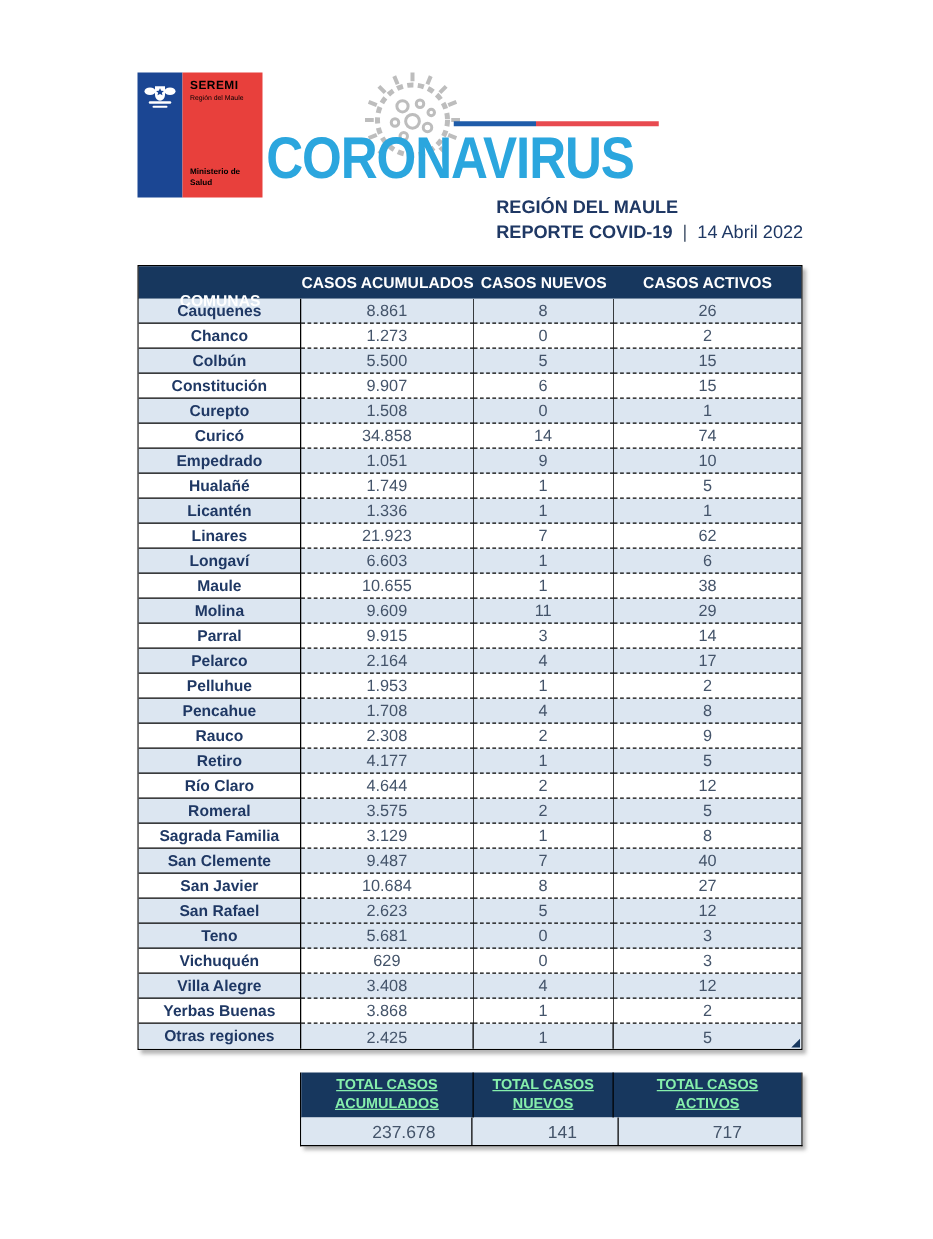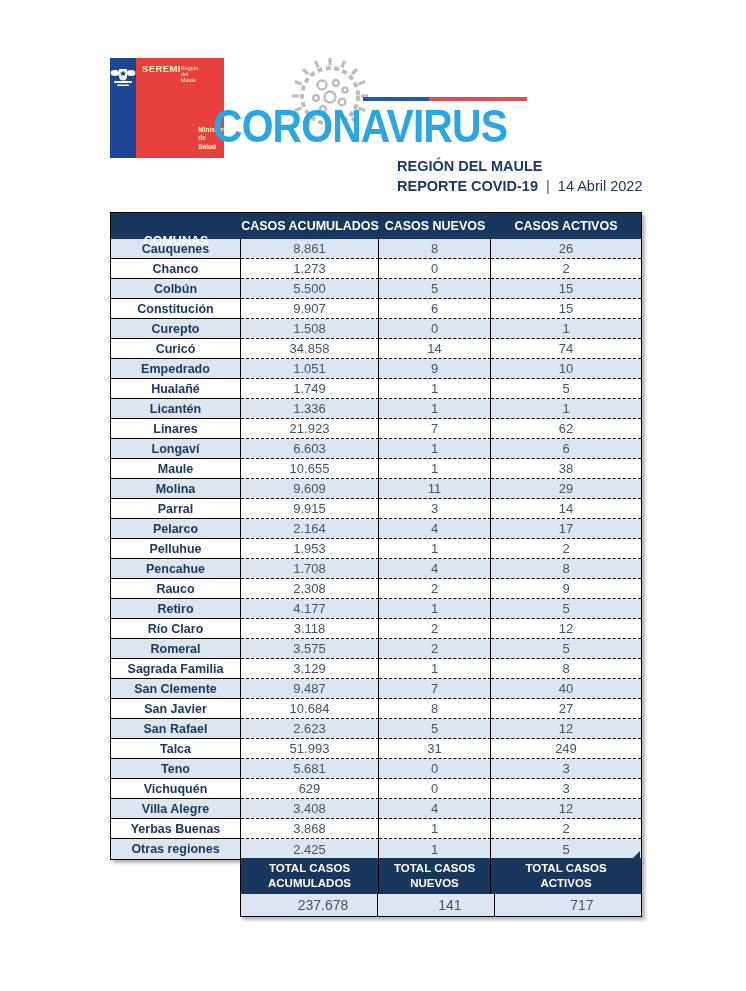--- a/index.html
+++ b/index.html
@@ -4,22 +4,22 @@
 <style>
   html,body{margin:0;padding:0;background:#fff;}
   body{width:746px;height:991px;position:relative;font-family:"Liberation Sans",sans-serif;
        color:var(--text-navy,#1F3864);overflow:hidden;}
   .page{position:absolute;inset:0;background:#fff;}
 
   
   .logo{position:absolute;left:110px;top:58px;width:102px;height:100px;display:flex;}
   .logo-blue{width:36px;background:var(--logo-blue,#1B4693);display:flex;justify-content:center;}
   .logo-blue svg{margin-top:7px;}
-  .logo-red{width:88px;background:var(--logo-red,#E8403C);display:flex;flex-direction:row;
-            padding:5px 0 6px 6px;box-sizing:border-box;color:#fef9c3;}
+  .logo-red{width:64px;background:var(--logo-red,#E8403C);display:flex;flex-direction:column;
+            padding:5px 0 6px 6px;box-sizing:border-box;color:#000000;}
   .seremi{font-weight:bold;font-size:9.5px;letter-spacing:.4px;}
   .region-sm{font-size:5.5px;margin-top:2px;}
   .ministerio{margin-top:auto;font-weight:bold;font-size:6.5px;line-height:1.35;}
 
   
   .virus-wrap{position:absolute;left:286px;top:56px;width:90px;height:78px;overflow:hidden;}
   .brand-line{position:absolute;left:363px;top:97px;width:164px;height:4px;
               background:linear-gradient(to right,var(--line-blue,#1F5CA9) 0 40%,var(--line-red,#E84A50) 40% 100%);}
   .brand-title{position:absolute;left:213px;top:102px;font-size:47px;line-height:47px;font-weight:bold;
                color:var(--brand-blue,#2BA6DE);letter-spacing:-1px;transform:scaleX(.87);transform-origin:left center;white-space:nowrap;}
@@ -44,21 +44,21 @@
   .trow .c2{width:112px;border-right:1.2px solid #000;border-bottom:1px dashed #000;}
   .trow .c3{width:150px;border-bottom:1px dashed #000;}
   .trow:last-child .c0{border-bottom:none;}
   .trow:last-child .c1,.trow:last-child .c2,.trow:last-child .c3{border-bottom:none;}
   .corner-mark{position:absolute;right:1px;bottom:1px;width:0;height:0;
                border-left:7px solid transparent;border-bottom:7px solid var(--header-bg,#17375E);}
 
   
   .totals{position:absolute;left:240px;top:858px;width:400px;border:1.5px solid #000;border-top:none;
           box-shadow:3px 3px 3px rgba(90,90,90,.45);background:#fff;}
-  .totals-head{display:flex;height:36px;background:var(--header-bg,#17375E);color:#ffffff;}
+  .totals-head{display:flex;height:36px;background:var(--header-bg,#17375E);color:#86efac;text-decoration:underline;}
   .totals-head .tc{display:flex;flex-direction:column;align-items:center;justify-content:center;
                    box-sizing:border-box;font-weight:bold;font-size:11.5px;line-height:15px;}
   .totals-head .tc:nth-child(1),.totals-head .tc:nth-child(2){border-right:1.2px solid #000;}
   .totals-vals{display:flex;height:22px;background:var(--row-alt,#DCE6F1);}
   .totals-vals .tv{display:flex;align-items:center;justify-content:center;box-sizing:border-box;
                    font-size:14px;color:var(--value-text,#44546A);margin-left:28px;}
   .totals-vals .tv:nth-child(1),.totals-vals .tv:nth-child(2){border-right:1.2px solid #000;}
 </style>
 </head>
 <body>
@@ -245,21 +245,21 @@
           <div class="c c3">9</div>
         </div>
         <div class="trow alt">
           <div class="c c0">Retiro</div>
           <div class="c c1">4.177</div>
           <div class="c c2">1</div>
           <div class="c c3">5</div>
         </div>
         <div class="trow">
           <div class="c c0">Río Claro</div>
-          <div class="c c1">3.118</div>
+          <div class="c c1">4.644</div>
           <div class="c c2">2</div>
           <div class="c c3">12</div>
         </div>
         <div class="trow alt">
           <div class="c c0">Romeral</div>
           <div class="c c1">3.575</div>
           <div class="c c2">2</div>
           <div class="c c3">5</div>
         </div>
         <div class="trow">
@@ -278,26 +278,20 @@
           <div class="c c0">San Javier</div>
           <div class="c c1">10.684</div>
           <div class="c c2">8</div>
           <div class="c c3">27</div>
         </div>
         <div class="trow alt">
           <div class="c c0">San Rafael</div>
           <div class="c c1">2.623</div>
           <div class="c c2">5</div>
           <div class="c c3">12</div>
-        </div>
-        <div class="trow">
-          <div class="c c0">Talca</div>
-          <div class="c c1">51.993</div>
-          <div class="c c2">31</div>
-          <div class="c c3">249</div>
         </div>
         <div class="trow alt">
           <div class="c c0">Teno</div>
           <div class="c c1">5.681</div>
           <div class="c c2">0</div>
           <div class="c c3">3</div>
         </div>
         <div class="trow">
           <div class="c c0">Vichuquén</div>
           <div class="c c1">629</div>

